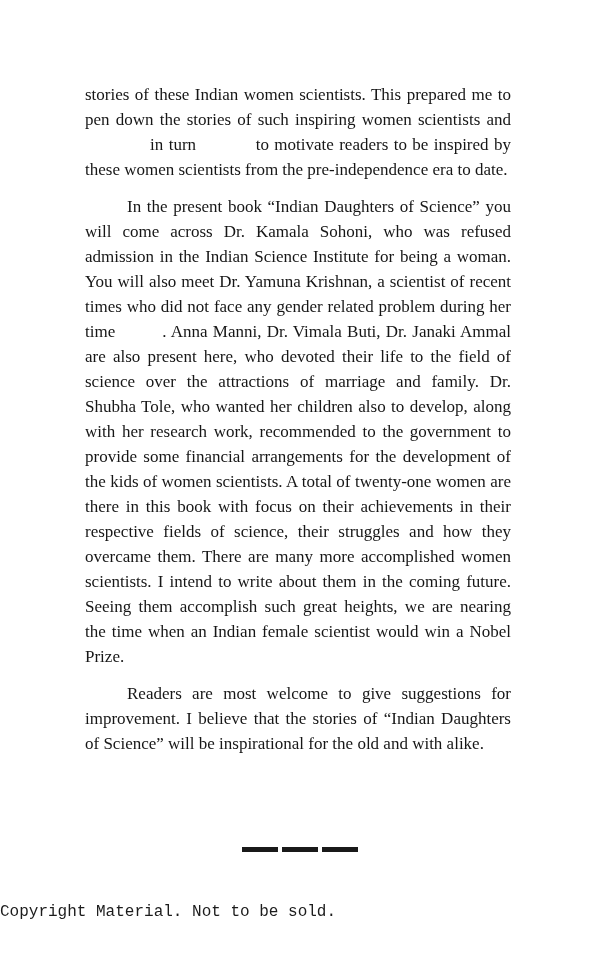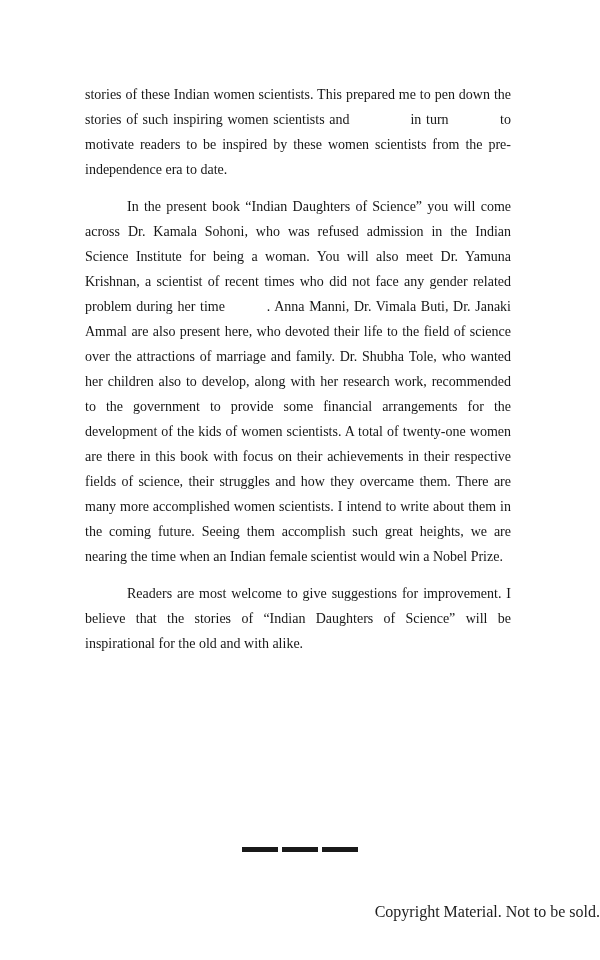--- a/index.html
+++ b/index.html
@@ -17,21 +17,21 @@
       font-family: "Liberation Serif", serif;
     }
     .body-text {
       position: absolute;
       top: 82px;
       left: 85px;
       width: 426px;
     }
     .para {
       margin: 0 0 12px 0;
-      font-size: 14px;
+      font-size: 17px;
       line-height: 25px;
       text-align: justify;
       text-justify: inter-word;
       color: #161616;
     }
     .para.indented {
       text-indent: 42px;
     }
     .divider {
       position: absolute;
@@ -48,22 +48,22 @@
       height: 5px;
       background: #191919;
       margin: 0 2px;
       vertical-align: middle;
     }
     .footer {
       position: absolute;
       top: 903px;
       left: 0;
       width: 100%;
-      text-align: right;
-      font-family: Liberation Serif, serif;
+      text-align: left;
+      font-family: Liberation Mono, monospace;
       font-size: 16px;
       color: #1c1c1c;
     }
   </style>
 </head>
 <body>
 
 <div class="page">
 
   <main class="body-text">

